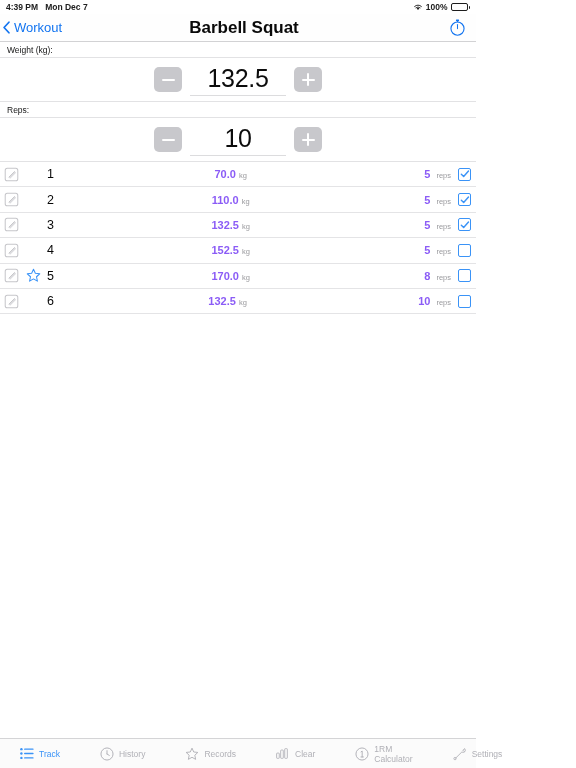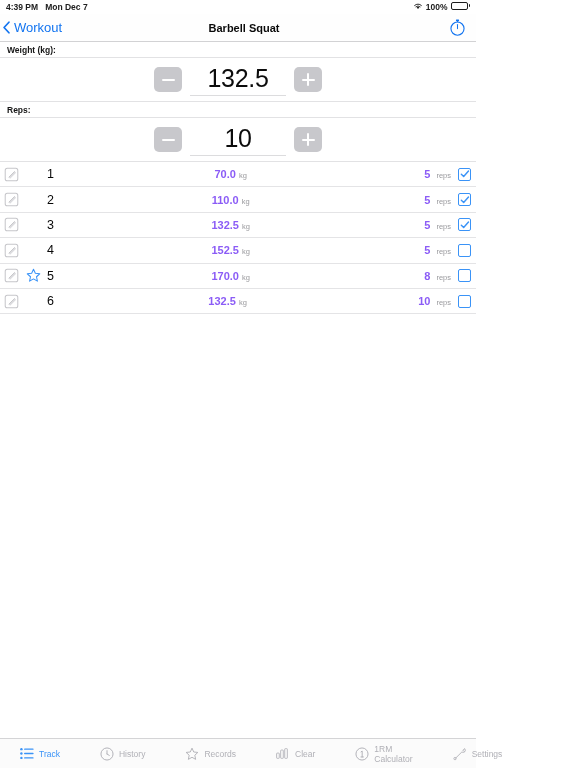--- a/index.html
+++ b/index.html
@@ -14,21 +14,21 @@
 
   
   .statusbar {
     height:14px; flex:0 0 14px;
     display:flex; align-items:center;
     padding:0 6px;
     font-size:8.5px; color:#202020; font-weight:bold;
     background:#fff;
   }
   .sb-left { display:flex; align-items:center; gap:7px; }
-  .sb-right { margin-left:auto; display:flex; align-items:flex-start; gap:3px; }
+  .sb-right { margin-left:auto; display:flex; align-items:center; gap:3px; }
   .wifi-ico { width:10px; height:8px; display:block; }
   .batt { display:flex; align-items:center; gap:1px; }
   .batt-body {
     width:17px; height:7.5px; border:1px solid #1c1c1c; border-radius:2px;
     padding:1px; background:#fff;
   }
   .batt-fill { width:100%; height:100%; background:#1c1c1c; border-radius:1px; }
   .batt-cap { width:1.5px; height:3px; background:#1c1c1c; border-radius:0 1px 1px 0; }
 
   
@@ -40,32 +40,32 @@
     background:#fefefe;
   }
   .nav-back {
     display:flex; align-items:center; gap:3px;
     padding-left:2px; color:#1274f0; font-size:13px;
     cursor:pointer;
   }
   .chev { width:9px; height:13px; display:block; }
   .nav-title {
     position:absolute; left:12px; right:0; text-align:center;
-    font-size:11px; font-weight:bold; color:#0a0a0a;
+    font-size:17px; font-weight:bold; color:#0a0a0a;
     pointer-events:none;
   }
   .nav-timer {
     margin-left:auto; margin-right:9px;
     width:19px; height:19px; cursor:pointer;
     display:flex; align-items:center; justify-content:center;
   }
 
   
   .sect-label {
-    font-size:8.5px; font-weight:bold; color:#161616;
+    font-size:8.5px; font-weight:normal; color:#161616;
     padding:3px 24px 2px 7px;
     border-bottom:1px solid #e2e2e4;
   }
   .stepper-row {
     height:44px; display:flex; align-items:center; justify-content:center;
     border-bottom:1px solid #e2e2e4;
     gap:8px;
   }
   .step-btn {
     width:28px; height:25px; border-radius:5px;

